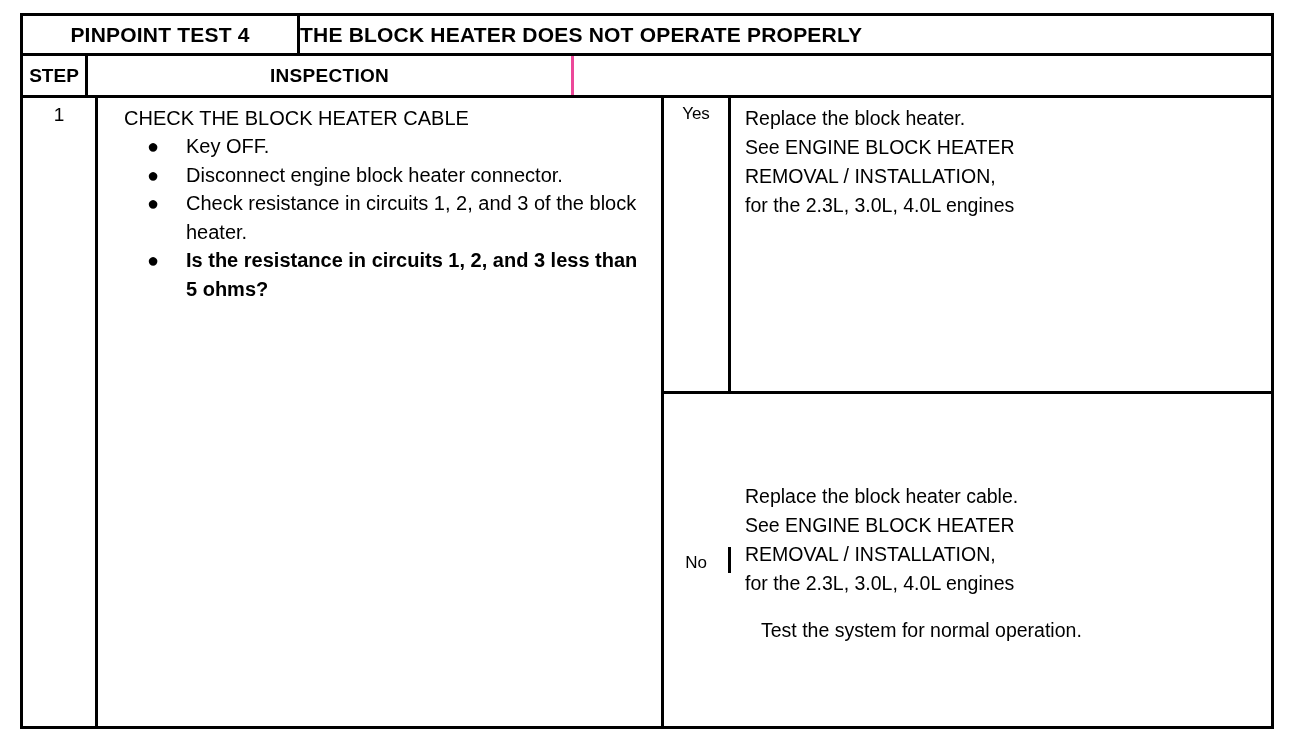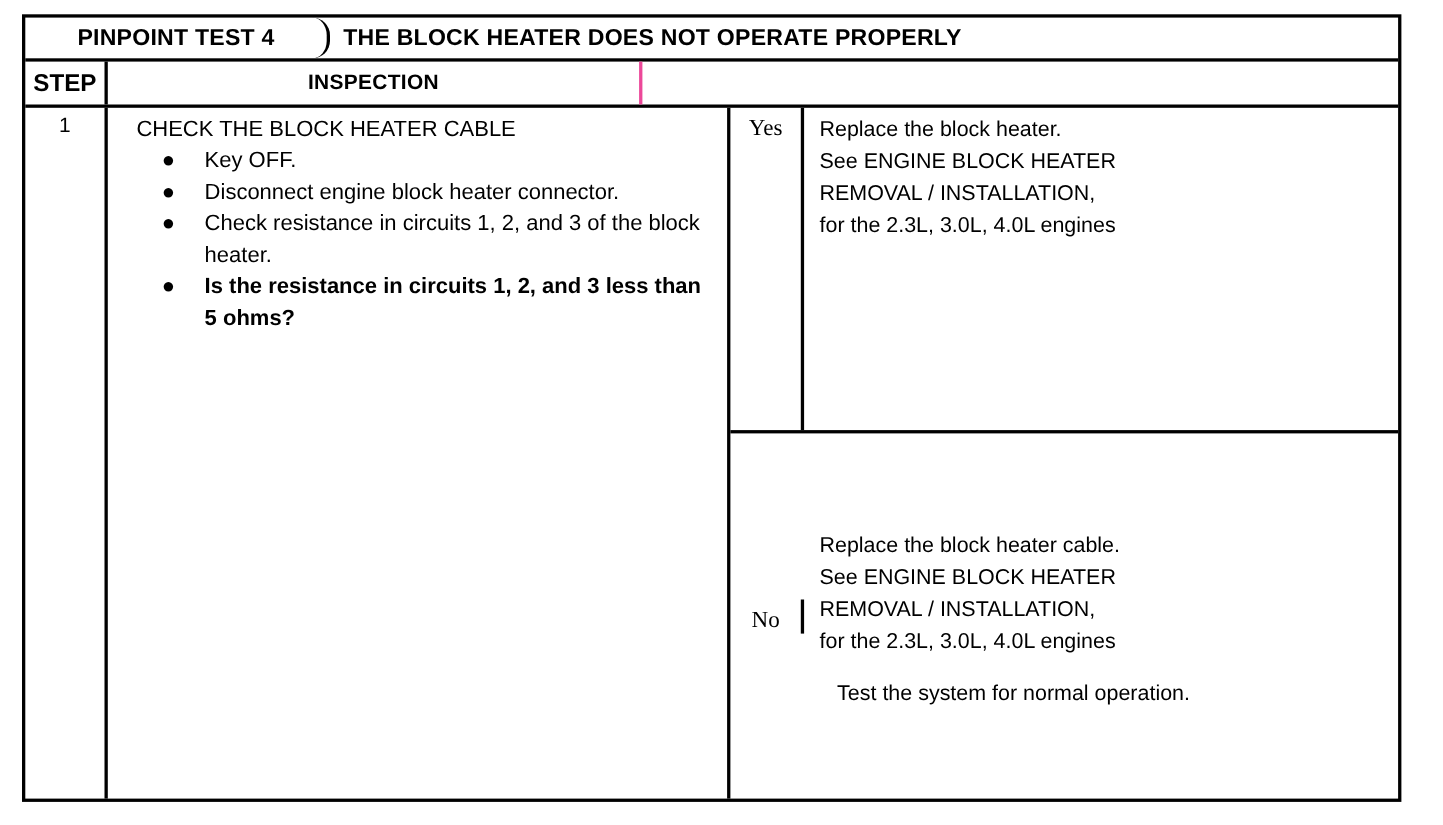--- a/index.html
+++ b/index.html
@@ -48,49 +48,47 @@
   .title-test {
     width: 277px;
     box-sizing: border-box;
     border-right: 3px solid #000;
     display: flex;
     align-items: center;
     justify-content: center;
     font-size: 21px;
     font-weight: bold;
     letter-spacing: 0.2px;
-    border-radius: 16px;
   }
   .title-desc {
     flex: 1 1 auto;
     box-sizing: border-box;
     display: flex;
     align-items: center;
-    padding-left: 12px;
     font-size: 21px;
     font-weight: bold;
     letter-spacing: 0.2px;
   }
 
   
   .colhead-row {
     display: flex;
     height: 42px;
     flex: 0 0 42px;
     border-bottom: 3px solid #000;
     box-sizing: border-box;
   }
   .colhead-step {
-    width: 75px;
-    box-sizing: border-box;
-    border-right: 3px solid #000;
-    display: flex;
-    align-items: center;
-    justify-content: center;
-    font-size: 22px;
+    width: 65px;
+    box-sizing: border-box;
+    border-right: 3px solid #000;
+    display: flex;
+    align-items: center;
+    justify-content: center;
+    font-size: 19px;
     font-weight: bold;
   }
   .colhead-inspection {
     width: 486px;
     box-sizing: border-box;
     border-right: 3px solid #ec4899;
     display: flex;
     align-items: center;
     justify-content: center;
     font-size: 19px;
@@ -181,22 +179,21 @@
     align-items: center;
   }
   .answer-cell {
     width: 67px;
     flex: 0 0 67px;
     box-sizing: border-box;
     border-right: 3px solid #000;
     display: flex;
     justify-content: center;
     padding-top: 6px;
-    font-size: 21px;
-    font-family: Liberation Serif, serif;
+    font-size: 17px;
   }
   .action-cell {
     flex: 1 1 auto;
     box-sizing: border-box;
     padding: 6px 10px 0 14px;
     min-width: 0;
   }
   .action-line {
     font-size: 19.5px;
     line-height: 29px;

